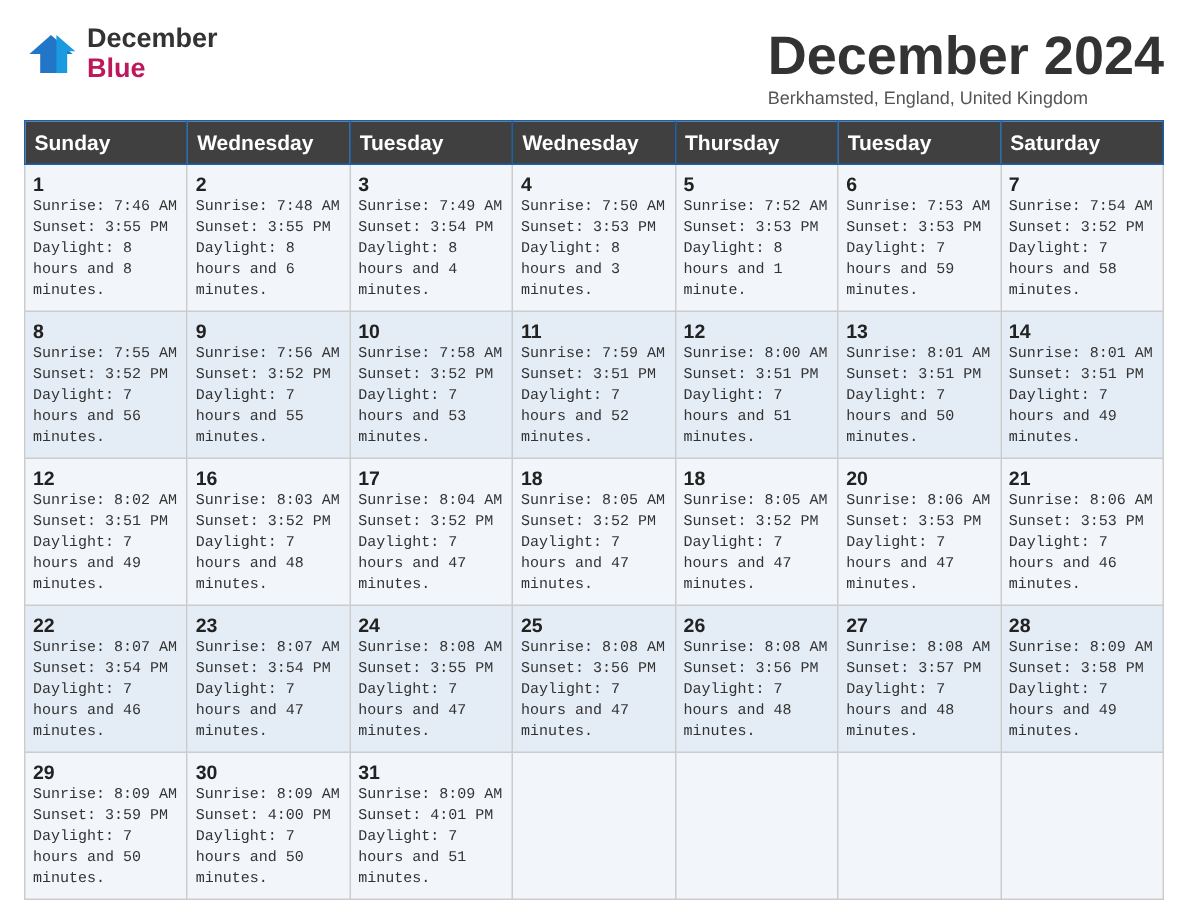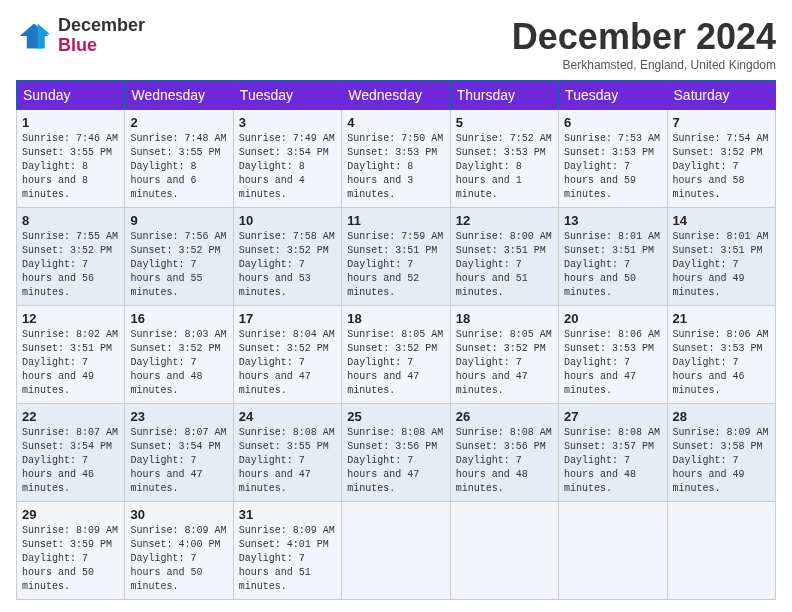--- a/index.html
+++ b/index.html
@@ -26,43 +26,42 @@
       font-weight: bold;
       line-height: 1.1;
     }
     .logo-text span.general { color: #333; }
     .logo-text span.blue { color: #be185d; }
     .logo-icon {
       width: 36px;
       height: 36px;
     }
     .title-area {
-      text-align: right;
     }
     .month-title {
       font-size: 36px;
       font-weight: bold;
       color: #333;
     }
     .location-title {
       font-size: 12px;
       color: #555;
     }
     table {
       width: 100%;
       border-collapse: collapse;
       table-layout: fixed;
     }
     thead tr th {
-      background-color: #6d28d9;
+      background-color: #404040;
       color: #fff;
       text-align: left;
       padding: 6px 6px;
       font-size: 14px;
-      font-weight: normal;
+      font-weight: bold;
       border: 1px solid #1a60aa;
     }
     tbody tr td {
       vertical-align: top;
       padding: 5px 5px;
       font-size: 10.5px;
       color: #333;
       border: 1px solid #ccc;
       height: 78px;
     }

